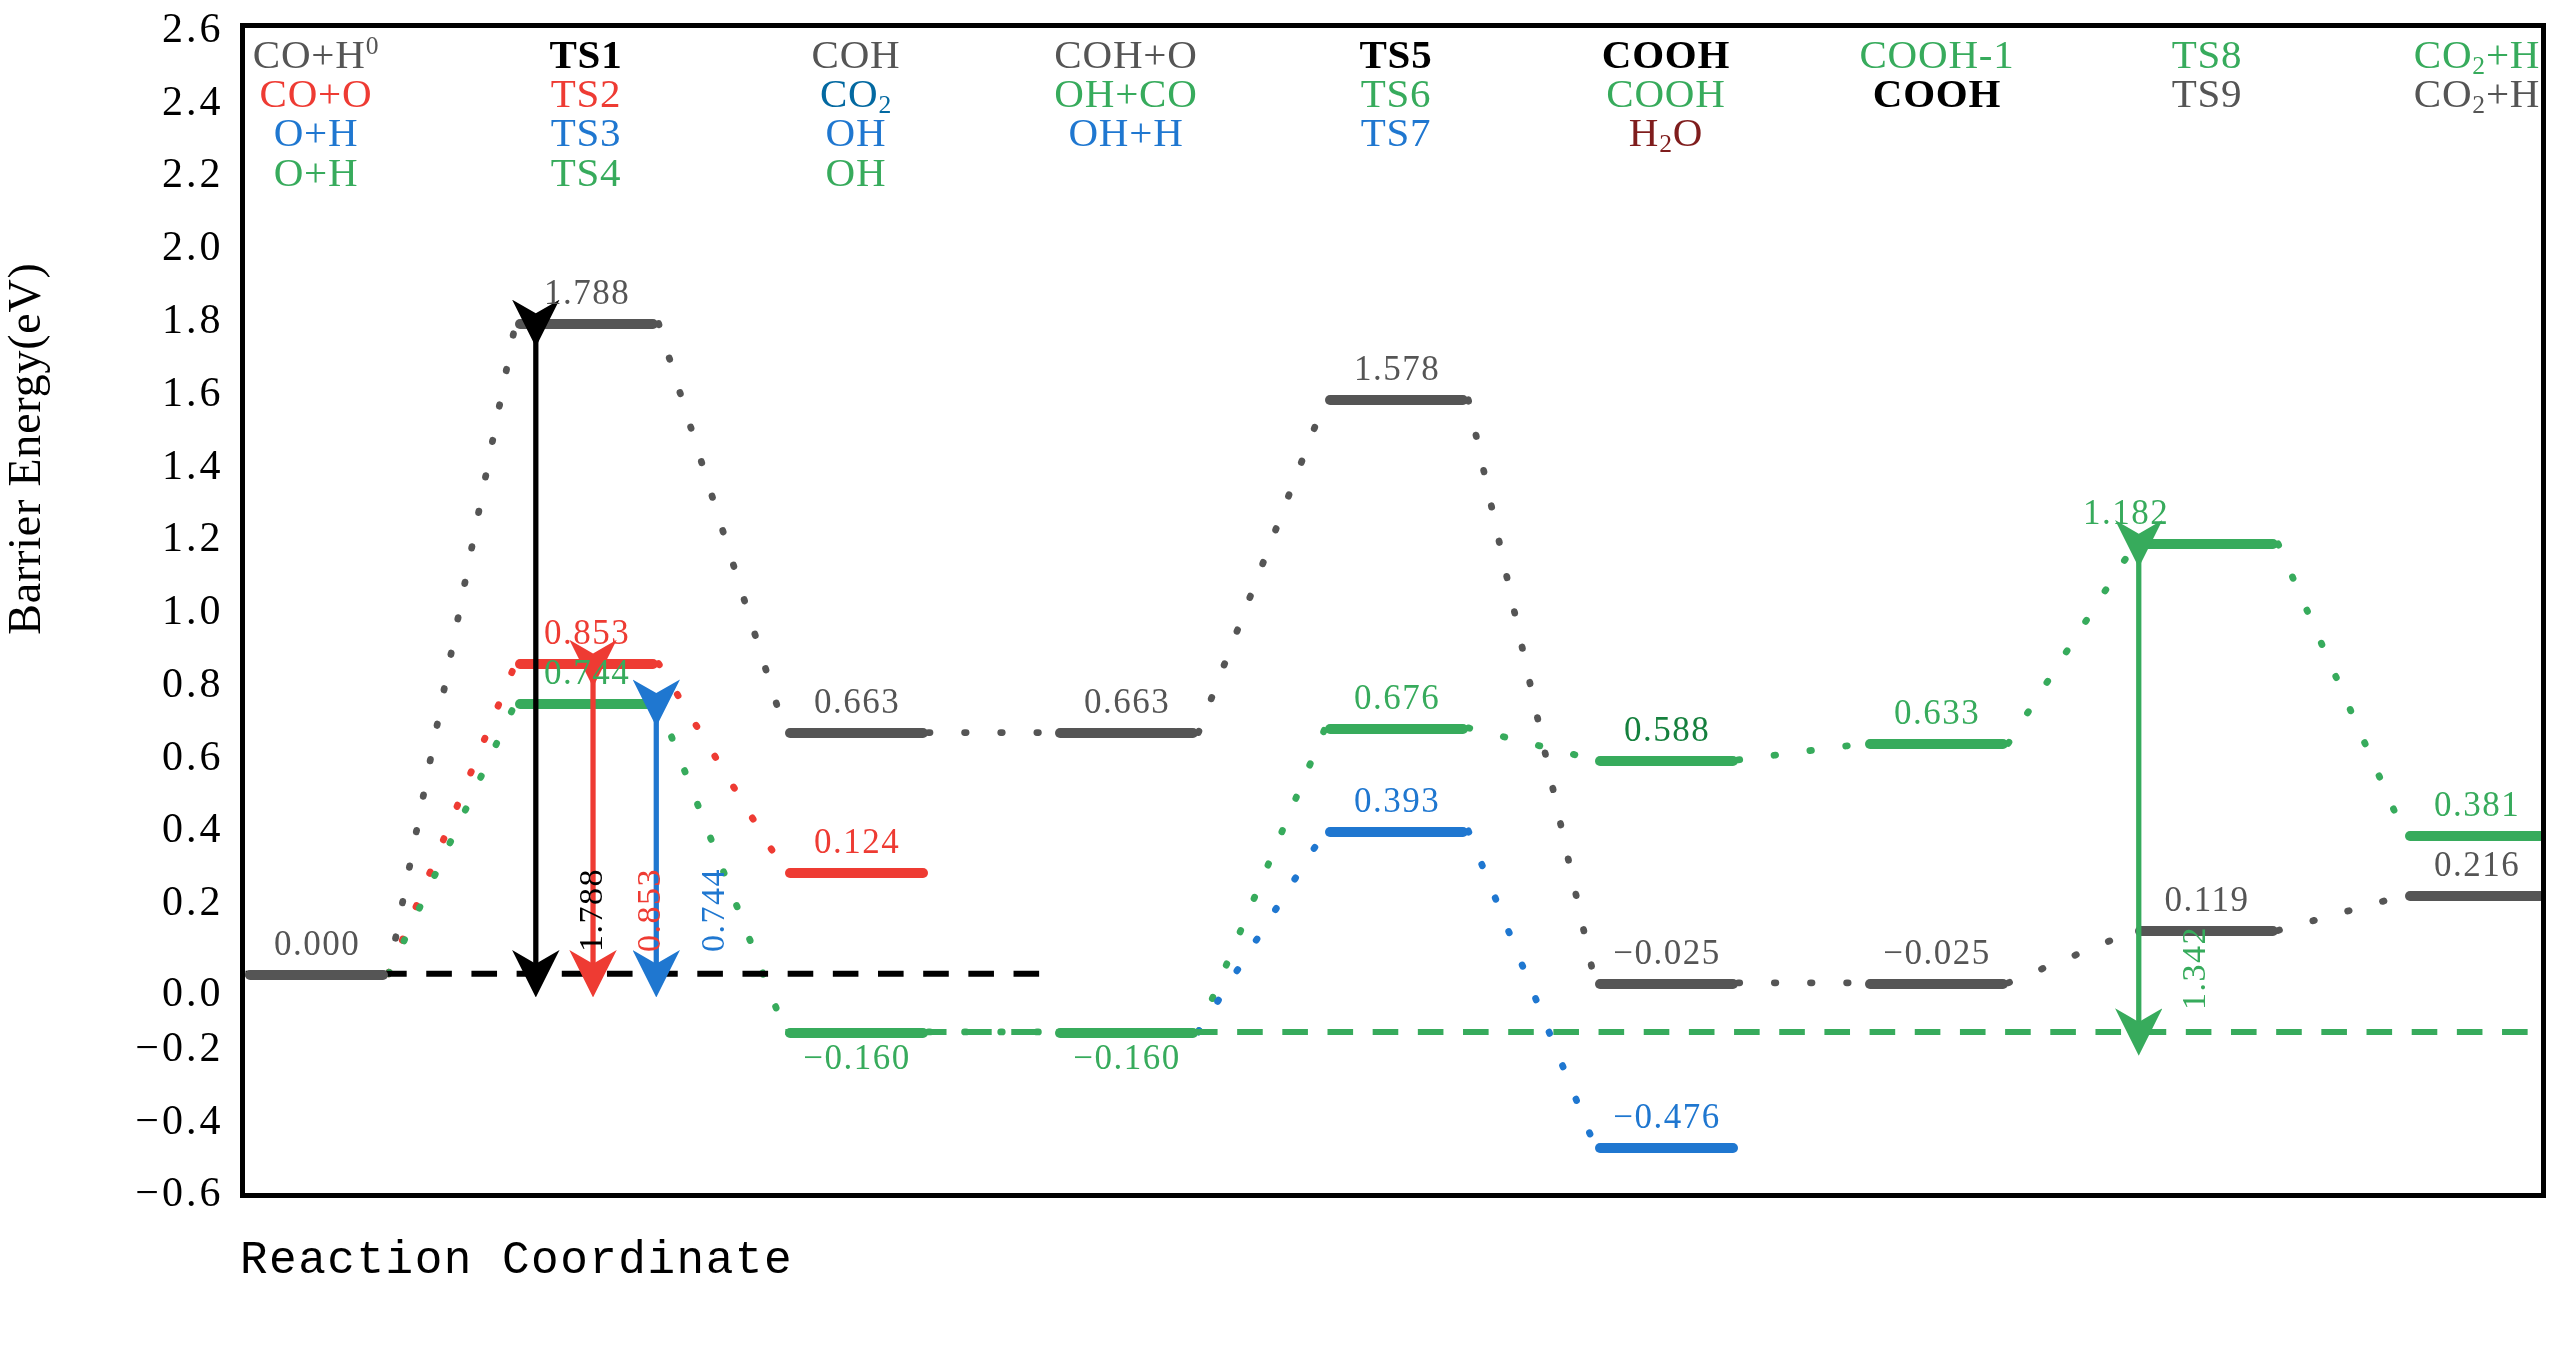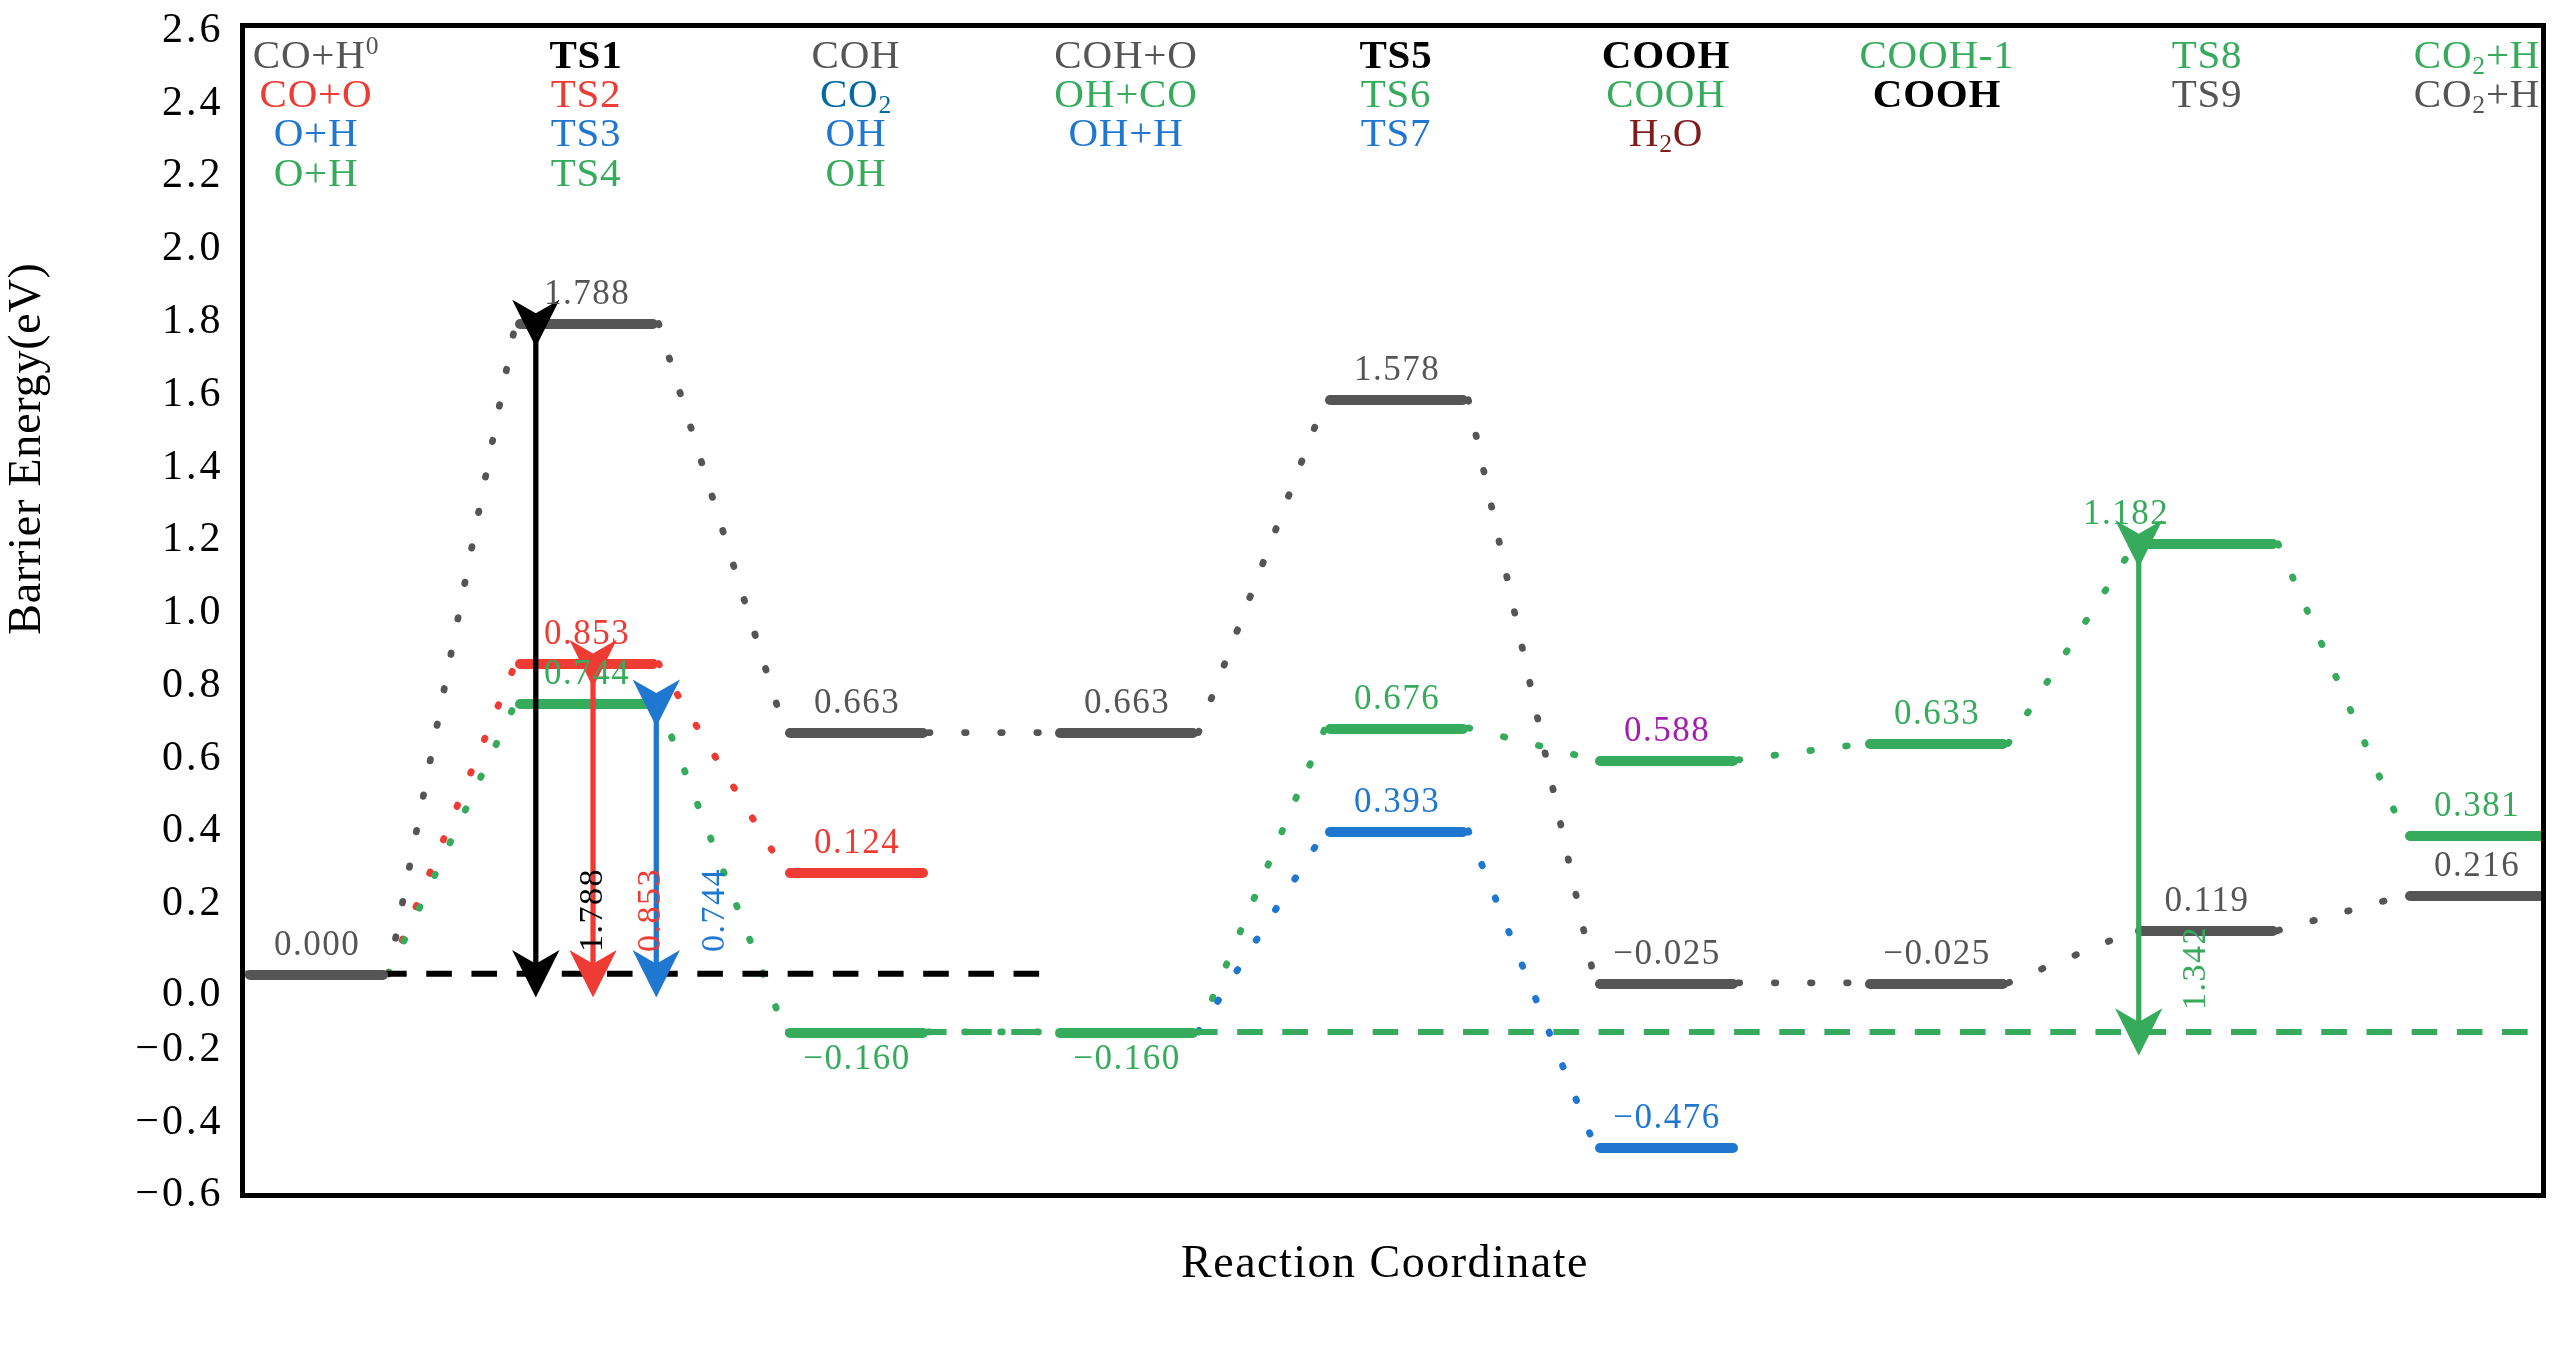--- a/index.html
+++ b/index.html
@@ -5,22 +5,22 @@
   html,body{margin:0;padding:0;background:#ffffff;}
   body{width:2576px;height:1347px;font-family:"Liberation Serif",serif;overflow:hidden;}
   #root{position:relative;width:2576px;height:1347px;}
 
   
   .plot-frame{position:absolute;left:240px;top:22.6px;width:2306px;height:1175px;
               border:5.3px solid #000;box-sizing:border-box;background:#fff;}
   .ylabel{position:absolute;left:-209px;top:422px;width:467px;transform:rotate(-90deg);
           transform-origin:center center;text-align:center;font-size:46px;color:#000;
           font-family:"Liberation Serif",serif;letter-spacing:0.8px;}
-  .xlabel{position:absolute;left:232px;top:1235px;width:2306px;text-align:center;
-          font-size:46px;color:#000;font-family:Liberation Serif, serif;letter-spacing:1.5px;}
+  .xlabel{position:absolute;left:240px;top:1235px;width:2306px;text-align:left;
+          font-size:46px;color:#000;font-family:Liberation Mono, monospace;letter-spacing:1.5px;}
   .ytick-wrap{position:absolute;left:0;top:0;width:240px;height:1347px;}
   .ytick-row{position:absolute;right:16.6px;text-align:right;font-size:42px;color:#000;
              white-space:nowrap;letter-spacing:3px;transform:translateY(-50%);}
   .major-tick{position:absolute;left:240px;width:22.6px;height:5.3px;background:#000;
               transform:translateY(-50%);}
   .minor-tick{position:absolute;left:240px;width:14.3px;height:4.5px;background:#000;
               transform:translateY(-50%);}
 
   
   .canvas{position:absolute;left:245px;top:28px;width:2296px;height:1164px;overflow:hidden;}
@@ -209,21 +209,21 @@
         <div class="vlabel" style="color: rgb(85, 85, 85); left: 1422px; top: 945px;">−0.025</div>
         <div class="vlabel" style="color: rgb(85, 85, 85); left: 1692px; top: 945px;">−0.025</div>
         <div class="vlabel" style="color: rgb(85, 85, 85); left: 1962px; top: 892px;">0.119</div>
         <div class="vlabel" style="color: rgb(85, 85, 85); left: 2232px; top: 857px;">0.216</div>
         <div class="vlabel" style="color: rgb(238, 59, 51); left: 342px; top: 625px;">0.853</div>
         <div class="vlabel" style="color: rgb(238, 59, 51); left: 612px; top: 834px;">0.124</div>
         <div class="vlabel" style="color: rgb(55, 171, 92); left: 342px; top: 665px;">0.744</div>
         <div class="vlabel" style="color: rgb(55, 171, 92); left: 612px; top: 1050px;">−0.160</div>
         <div class="vlabel" style="color: rgb(55, 171, 92); left: 882px; top: 1050px;">−0.160</div>
         <div class="vlabel" style="color: rgb(55, 171, 92); left: 1152px; top: 690px;">0.676</div>
-        <div class="vlabel" style="color: #a21caf; left: 1422px; top: 722px;">0.588</div>
+        <div class="vlabel" style="color: #15803d; left: 1422px; top: 722px;">0.588</div>
         <div class="vlabel" style="color: rgb(55, 171, 92); left: 1692px; top: 705px;">0.633</div>
         <div class="vlabel" style="color: rgb(55, 171, 92); left: 1881px; top: 505px;">1.182</div>
         <div class="vlabel" style="color: rgb(55, 171, 92); left: 2232px; top: 797px;">0.381</div>
         <div class="vlabel" style="color: rgb(31, 119, 208); left: 1152px; top: 793px;">0.393</div>
         <div class="vlabel" style="color: rgb(31, 119, 208); left: 1422px; top: 1109px;">−0.476</div>
         <div class="rotlabel" style="color: rgb(0, 0, 0); left: 327px; top: 924px; transform: rotate(-90deg);">1.788</div>
         <div class="rotlabel" style="color: rgb(238, 59, 51); left: 385px; top: 924px; transform: rotate(-90deg);">0.853</div>
         <div class="rotlabel" style="color: rgb(31, 119, 208); left: 449px; top: 924px; transform: rotate(-90deg);">0.744</div>
         <div class="rotlabel" style="color: rgb(55, 171, 92); left: 1930px; top: 982px; transform: rotate(-90deg);">1.342</div>
       </div>

